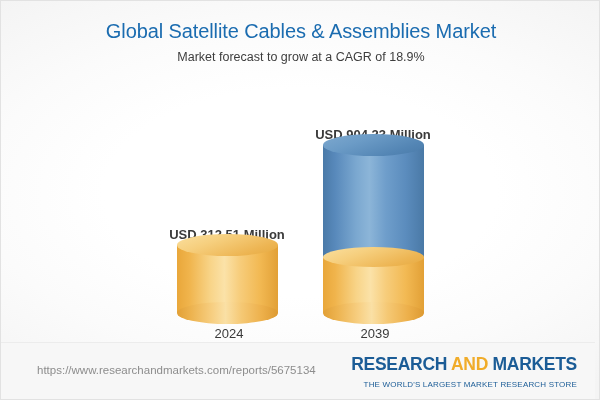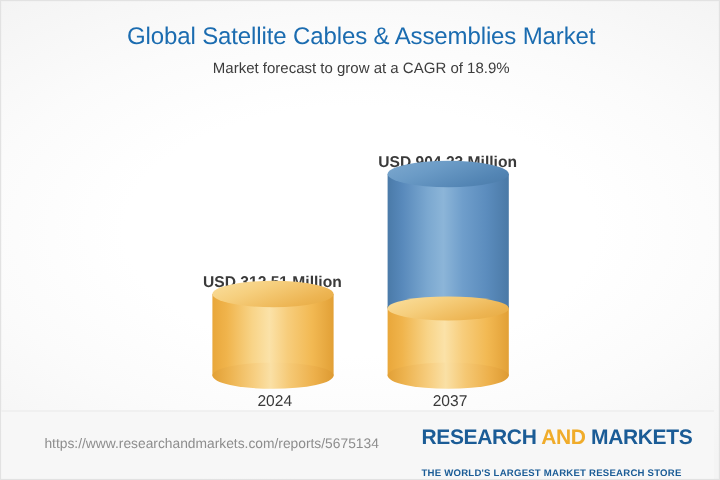--- a/index.html
+++ b/index.html
@@ -179,36 +179,37 @@
     left: 36px;
     top: 21px;
     font-size: 11.5px;
     color: #8d8d8d;
     white-space: nowrap;
   }
   .logo {
     position: absolute;
     right: 18px;
     top: 11px;
+    text-align: right;
   }
   .logo-main {
     font-size: 17.5px;
     font-weight: bold;
     letter-spacing: -0.3px;
     color: #1b5c96;
     line-height: 20px;
     white-space: nowrap;
   }
   .logo-and { color: #f0ac2a; }
   .logo-tag {
     font-size: 8px;
-    font-weight: bold;
+    font-weight: normal;
     color: #1b5c96;
     letter-spacing: 0.18px;
-    margin-top: 16px;
+    margin-top: 6px;
     white-space: nowrap;
   }
 </style>
 </head>
 <body>
 
 <div class="infographic">
 
   <div class="header">
     <div class="chart-title">Global Satellite Cables &amp; Assemblies Market</div>
@@ -231,21 +232,21 @@
     <div class="bar-group g2030">
       <div class="value-label">USD 904.23 Million</div>
       <div class="cyl-shadow"></div>
       <div class="cyl">
         <div class="seg seg-yellow" style="top:110px; bottom:0;"></div>
         <div class="bottom-cap"></div>
         <div class="seg seg-blue" style="top:0; height:112px;"></div>
         <div class="crease" style="top:102px;"></div>
         <div class="cap cap-blue"></div>
       </div>
-      <div class="axis-label">2037</div>
+      <div class="axis-label">2039</div>
     </div>
 
   </div>
 
   <div class="footer">
     <div class="footer-url">https://www.researchandmarkets.com/reports/5675134</div>
     <div class="logo">
       <div class="logo-main"><span>RESEARCH</span> <span class="logo-and">AND</span> <span>MARKETS</span></div>
       <div class="logo-tag">THE WORLD'S LARGEST MARKET RESEARCH STORE</div>
     </div>

